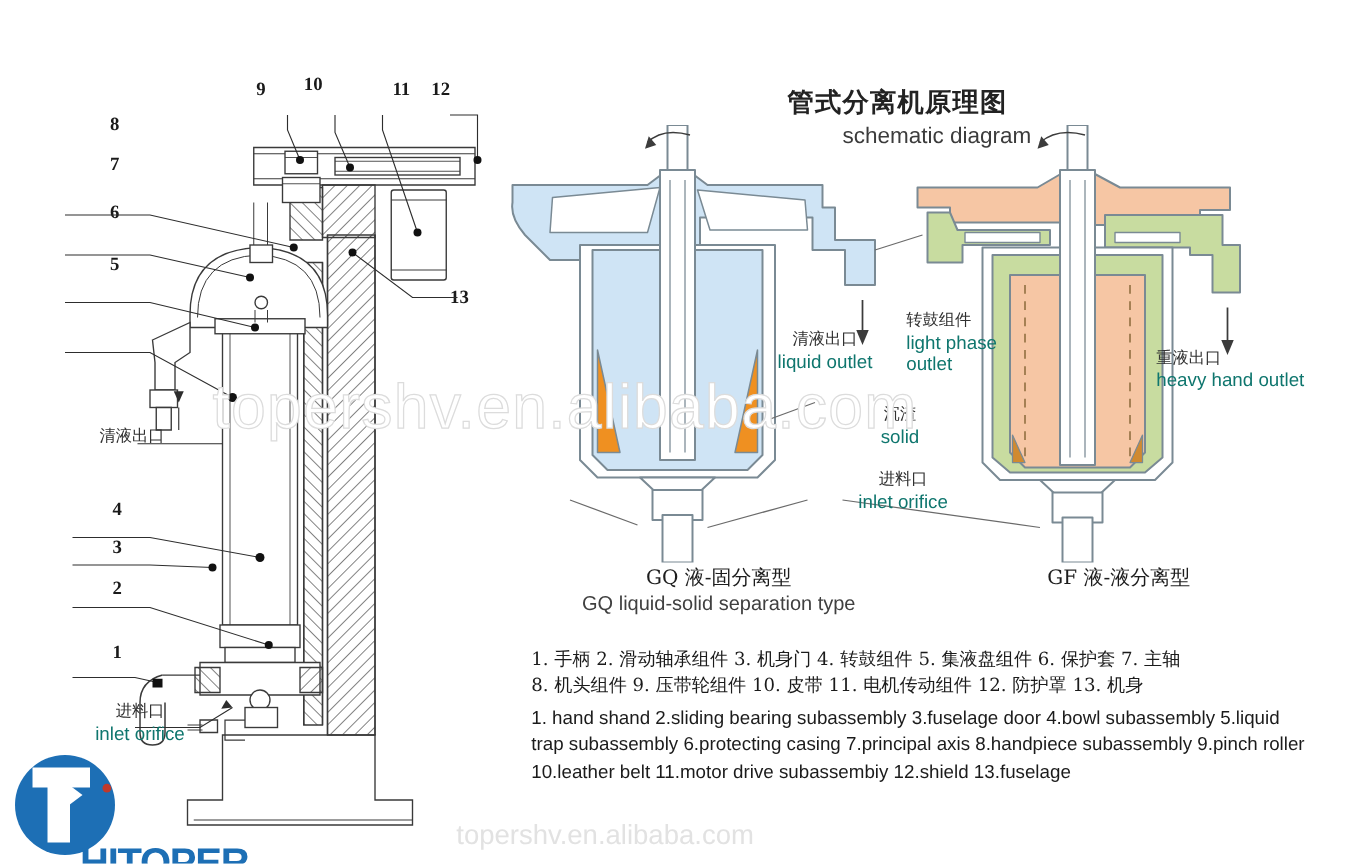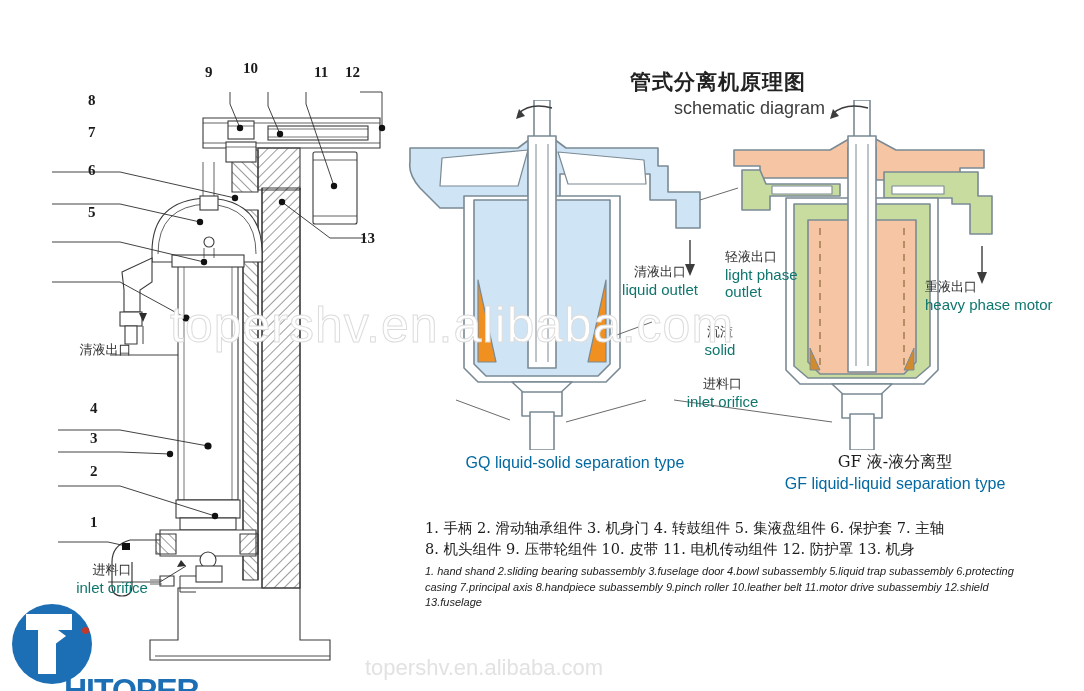--- a/index.html
+++ b/index.html
@@ -85,42 +85,41 @@
   .lbl.left{text-align:left;}
 
   
   .cap{position:absolute;text-align:center;z-index:30;}
   .cap .cn{
     display:block;
     font-family:"DejaVu Serif", serif;
     font-size:16px;color:#1d1d1d;
   }
   .cap .en{
-    display:block;font-size:16px;color:#0369a1;margin-top:2px;
+    display:block;font-size:16px;color:#404040;margin-top:2px;
   }
 
   
   .parts{
     position:absolute;
     left:425px; top:518px;
     width:620px;
     z-index:30;
   }
   .parts .cnline{
     font-family:"DejaVu Serif", serif;
     font-size:14.5px;
     color:#1b1b1b;
     line-height:1.45;
   }
   .parts .enblock{
-    font-size:11px;
+    font-size:15px;
     color:#1b1b1b;
     line-height:1.42;
     margin-top:4px;
-    font-style:italic;
   }
 
   
   .logo{
     position:absolute; left:6px; top:600px;
     width:190px; height:88px;
     z-index:50;
   }
   .logo-oval{
     position:absolute;left:6px;top:4px;
@@ -377,36 +376,36 @@
     <span class="cn">沉渣</span>
     <span class="en">solid</span>
   </div>
 
   <div class="lbl" style="left:660px;top:377px;width:125px;">
     <span class="cn">进料口</span>
     <span class="en">inlet orifice</span>
   </div>
 
   <div class="lbl left" style="left:725px;top:250px;width:105px;">
-    <span class="cn">轻液出口</span>
+    <span class="cn">转鼓组件</span>
     <span class="en">light phase outlet</span>
   </div>
 
   <div class="lbl left" style="left:925px;top:280px;width:160px;">
     <span class="cn">重液出口</span>
-    <span class="en nowrap">heavy phase motor</span>
+    <span class="en nowrap">heavy hand outlet</span>
   </div>
 
   <div class="cap" style="left:420px;top:452px;width:310px;">
+    <span class="cn">GQ 液-固分离型</span>
     <span class="en">GQ liquid-solid separation type</span>
   </div>
 
   <div class="cap" style="left:740px;top:452px;width:310px;">
     <span class="cn">GF 液-液分离型</span>
-    <span class="en">GF liquid-liquid separation type</span>
   </div>
 
   <div class="parts">
     <div class="cnline">1. 手柄  2. 滑动轴承组件  3. 机身门  4. 转鼓组件  5. 集液盘组件  6. 保护套 7. 主轴</div>
     <div class="cnline">8. 机头组件 9. 压带轮组件  10. 皮带  11. 电机传动组件   12. 防护罩  13. 机身</div>
     <div class="enblock">1. hand shand   2.sliding bearing subassembly   3.fuselage door   4.bowl subassembly   5.liquid trap subassembly   6.protecting casing  7.principal axis   8.handpiece subassembly 9.pinch roller   10.leather belt   11.motor drive subassembiy   12.shield 13.fuselage</div>
   </div>
 
   <div class="wm-main">topershv.en.alibaba.com</div>
   <div class="wm-bottom">topershv.en.alibaba.com</div>

